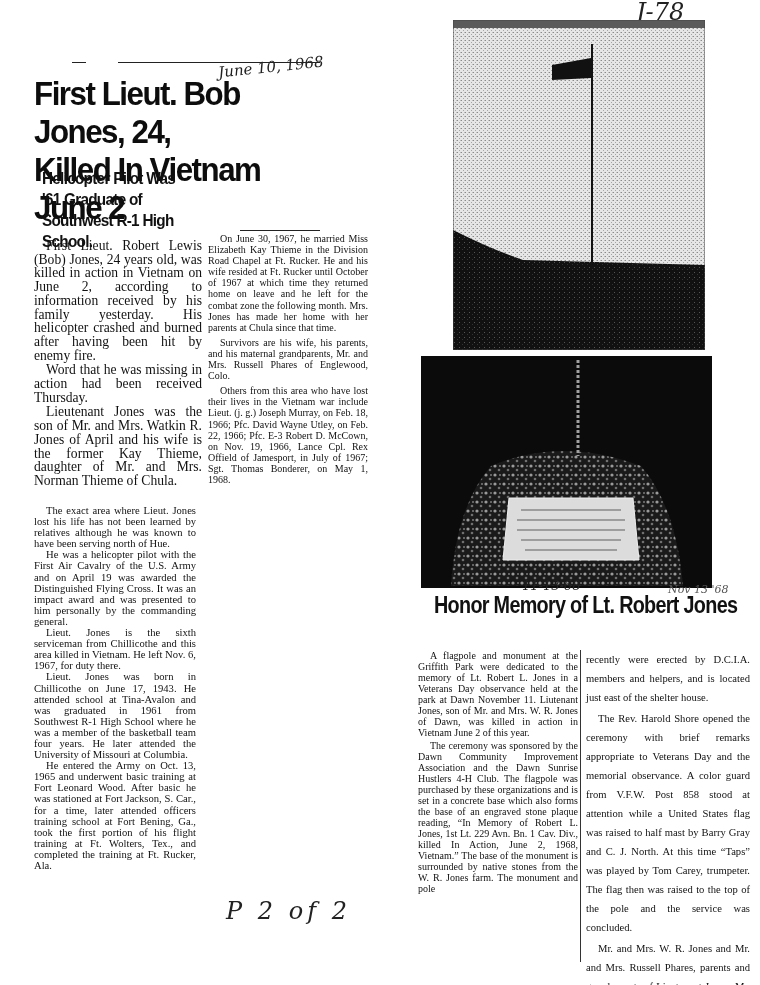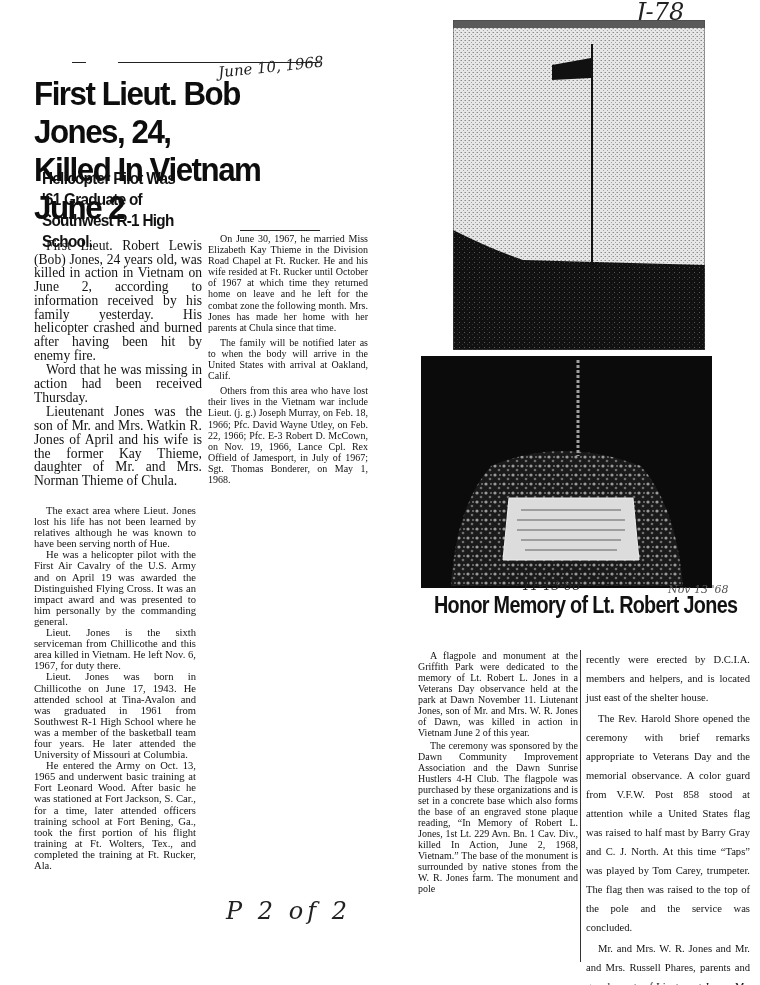--- a/index.html
+++ b/index.html
@@ -51,21 +51,21 @@
     <p>The exact area where Lieut. Jones lost his life has not been learned by relatives although he was known to have been serving north of Hue.</p>
     <p>He was a helicopter pilot with the First Air Cavalry of the U.S. Army and on April 19 was awarded the Distinguished Flying Cross. It was an impact award and was presented to him personally by the commanding general.</p>
     <p>Lieut. Jones is the sixth serviceman from Chillicothe and this area killed in Vietnam. He left Nov. 6, 1967, for duty there.</p>
     <p>Lieut. Jones was born in Chillicothe on June 17, 1943. He attended school at Tina-Avalon and was graduated in 1961 from Southwest R-1 High School where he was a member of the basketball team four years. He later attended the University of Missouri at Columbia.</p>
     <p>He entered the Army on Oct. 13, 1965 and underwent basic training at Fort Leonard Wood. After basic he was stationed at Fort Jackson, S. Car., for a time, later attended officers training school at Fort Bening, Ga., took the first portion of his flight training at Ft. Wolters, Tex., and completed the training at Ft. Rucker, Ala.</p>
   </div>
 
   <div class="rule" style="left:240px; top:230px; width:80px;"></div>
   <div class="col col-small-b" style="top:233px;">
     <p>On June 30, 1967, he married Miss Elizabeth Kay Thieme in the Division Road Chapel at Ft. Rucker. He and his wife resided at Ft. Rucker until October of 1967 at which time they returned home on leave and he left for the combat zone the following month. Mrs. Jones has made her home with her parents at Chula since that time.</p>
-    <p>The family will be notified later as to when the body will arrive in the United States with arrival at Oakland, Calif.</p>
+    <p>Survivors are his wife, his parents, and his maternal grandparents, Mr. and Mrs. Russell Phares of Englewood, Colo.</p>
     <p>Others from this area who have lost their lives in the Vietnam war include Lieut. (j. g.) Joseph Murray, on Feb. 18, 1966; Pfc. David Wayne Utley, on Feb. 22, 1966; Pfc. E-3 Robert D. McCown, on Nov. 19, 1966, Lance Cpl. Rex Offield of Jamesport, in July of 1967; Sgt. Thomas Bonderer, on May 1, 1968.</p>
   </div>
 </div>
 
 <div class="photo" style="left:453px; top:20px; width:252px; height:330px; background:#d9d9d9;">
   <svg width="252" height="330" viewBox="0 0 252 330">
     <defs>
       <pattern id="grain" width="4" height="4" patternUnits="userSpaceOnUse">
         <rect width="4" height="4" fill="#e6e6e6"></rect>
         <rect x="0" y="0" width="1" height="1" fill="#8a8a8a"></rect>

